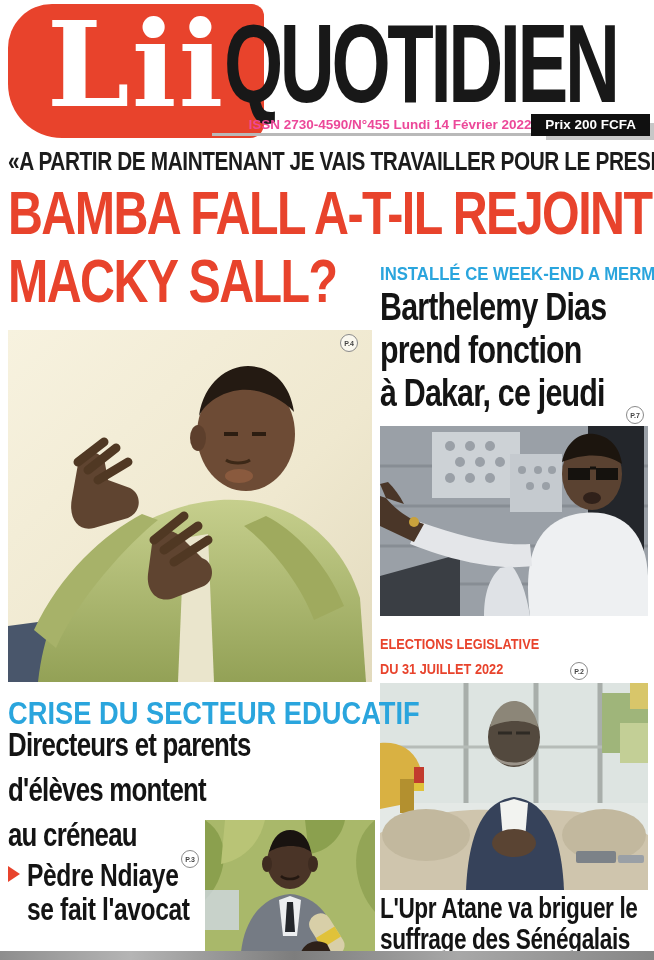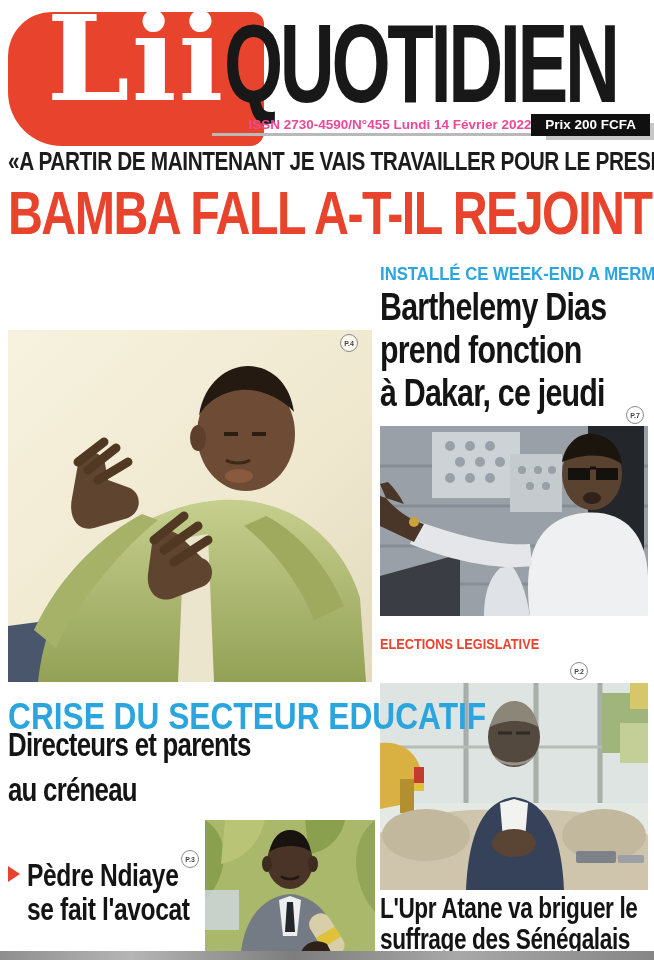--- a/index.html
+++ b/index.html
@@ -4,22 +4,22 @@
 <style>
   html,body{margin:0;padding:0;background:#e9e9e9;}
   .page{
     position:relative;width:654px;height:960px;background:#ffffff;overflow:hidden;
     font-family:"Liberation Sans",sans-serif;color:#141414;margin:0 auto;
   }
   .abs{position:absolute;}
   .nowrap{white-space:nowrap;}
   .cond{display:inline-block;transform-origin:0 50%;}
   
-  .lii-box{left:8px;top:12px;width:256px;height:134px;background:var(--brand-red);
-    border-radius:44px 12px 14px 54px;display:flex;justify-content:center;}
+  .lii-box{left:8px;top:4px;width:256px;height:134px;background:var(--brand-red);
+    border-radius:44px 12px 14px 54px;display:flex;align-items:center;justify-content:center;}
   .lii-text{font-family:"DejaVu Serif",serif;font-weight:bold;font-size:118px;color:#fff;
     line-height:1;margin-top:-12px;letter-spacing:2px;}
   .quotidien{left:224px;top:8px;font-size:112px;font-weight:bold;letter-spacing:-5px;
     line-height:1;color:#181818;}
   .quotidien .cond{transform:scaleX(0.68);}
   .masthead-rule{left:212px;top:133px;width:442px;height:3px;background:#b9b9b9;}
   .issue-line{left:230px;top:117px;width:320px;text-align:center;font-size:13.5px;font-weight:bold;color:#ec4899;}
   .price-strip{right:0;top:123px;width:108px;height:17px;background:#c7c7c7;}
   .price-badge{right:4px;top:114px;background:#101010;color:#fff;font-size:13.5px;font-weight:bold;
     padding:3px 14px 4px;border-radius:0;}
@@ -35,21 +35,21 @@
   .kicker-red{font-size:15px;font-weight:bold;color:var(--brand-red);line-height:25px;}
   .hl{font-weight:bold;color:#141414;}
   .dias-hl{left:380px;top:286px;font-size:38px;line-height:43px;}
   .dias-hl .cond{transform:scaleX(0.80);letter-spacing:-1px;}
   .dias-kicker{left:380px;top:263px;}
   .dias-kicker .cond{transform:scaleX(0.88);}
   .elections-kicker{left:380px;top:631px;}
   .elections-kicker .cond{transform:scaleX(0.85);}
   .upr-hl{left:380px;top:893px;font-size:29px;line-height:31px;}
   .upr-hl .cond{transform:scaleX(0.78);letter-spacing:-0.5px;}
-  .edu-kicker{left:8px;top:696px;font-size:36px;}
+  .edu-kicker{left:8px;top:696px;font-size:31px;}
   .edu-kicker .cond{transform:scaleX(0.88);}
   .edu-hl{left:8px;top:722px;font-size:34px;line-height:45px;text-decoration:underline;}
   .edu-hl .cond{transform:scaleX(0.76);letter-spacing:-1px;}
   .sub-item{left:27px;top:858px;font-size:32px;line-height:34px;font-weight:bold;}
   .sub-item .cond{transform:scaleX(0.77);letter-spacing:-0.5px;}
   .bullet-tri{left:8px;top:866px;width:0;height:0;border-left:12px solid var(--brand-red);
     border-top:8px solid transparent;border-bottom:8px solid transparent;}
   
   .photo{display:block;}
   .photo svg{display:block;width:100%;height:100%;}
@@ -81,20 +81,23 @@
   <div class="abs masthead-rule"></div>
   <div class="abs issue-line nowrap">ISSN 2730-4590/N°455 Lundi 14 Février 2022</div>
   <div class="abs price-strip"></div>
   <div class="abs price-badge nowrap">Prix 200 FCFA</div>
 
   <div class="abs quote-kicker nowrap">
     <span class="cond">«A PARTIR DE MAINTENANT JE VAIS TRAVAILLER POUR LE PRESIDENT»</span>
   </div>
   <div class="abs lead-line lead-l1 nowrap">
     <span class="cond">BAMBA FALL A-T-IL REJOINT</span>
+  </div>
+  <div class="abs lead-line lead-l2 nowrap">
+    <span class="cond">MACKY SALL?</span>
   </div>
 
   <div class="abs photo photo-main">
     <svg viewBox="0 0 364 352" preserveAspectRatio="none">
       <defs>
         <linearGradient id="g-wall" x1="0" y1="0" x2="1" y2="1">
           <stop offset="0" stop-color="#f7f2df"></stop>
             <stop offset="0.6" stop-color="#efe8cf"></stop>
             <stop offset="1" stop-color="#e2dabd"></stop>
         </linearGradient>
@@ -166,20 +169,21 @@
       <path d="M182,36 C186,16 200,6 214,8 C230,10 240,22 242,38 C228,28 206,26 182,36 Z" fill="#1c150e"></path>
       <path d="M188,42 h22 v12 h-22 Z M216,42 h22 v12 h-22 Z" fill="#15120e"></path>
       <path d="M210,42 h6" stroke="#15120e" stroke-width="3"></path>
       <ellipse cx="212" cy="72" rx="9" ry="6" fill="#30211a"></ellipse>
       <path d="M120,142 C110,152 104,166 104,190 L150,190 C146,166 140,150 132,140 Z" fill="#dfe2e6"></path>
     </svg>
   </div>
 
   <div class="abs kicker-red elections-kicker">
     <div class="nowrap"><span class="cond">ELECTIONS LEGISLATIVE</span></div>
+    <div class="nowrap"><span class="cond">DU 31 JUILLET 2022</span></div>
   </div>
   <div class="abs page-badge badge-elections">P.2</div>
 
   <div class="abs photo photo-atane">
     <svg viewBox="0 0 268 207" preserveAspectRatio="none">
       <rect width="268" height="207" fill="#e4e9e6"></rect>
       <rect x="0" y="0" width="268" height="120" fill="#dde4e1"></rect>
       <path d="M86,0 v120 M156,0 v120 M220,0 v120" stroke="#a8aeaa" stroke-width="5"></path>
       <path d="M0,64 h268" stroke="#b6bcb8" stroke-width="3"></path>
       <rect x="222" y="10" width="46" height="60" fill="#9fb57a"></rect>
@@ -207,20 +211,21 @@
   <div class="abs hl upr-hl">
     <div class="nowrap"><span class="cond">L'Upr Atane va briguer le</span></div>
     <div class="nowrap"><span class="cond">suffrage des Sénégalais</span></div>
   </div>
 
   <div class="abs kicker-blue edu-kicker nowrap">
     <span class="cond">CRISE DU SECTEUR EDUCATIF</span>
   </div>
   <div class="abs hl edu-hl">
     <div class="nowrap"><span class="cond">Directeurs et parents</span></div>
+    <div class="nowrap"><span class="cond">d'élèves montent</span></div>
     <div class="nowrap"><span class="cond">au créneau</span></div>
   </div>
   <div class="abs page-badge badge-edu">P.3</div>
 
   <div class="abs bullet-tri"></div>
   <div class="abs hl sub-item">
     <div class="nowrap"><span class="cond">Pèdre Ndiaye</span></div>
     <div class="nowrap"><span class="cond">se fait l'avocat</span></div>
   </div>
 

